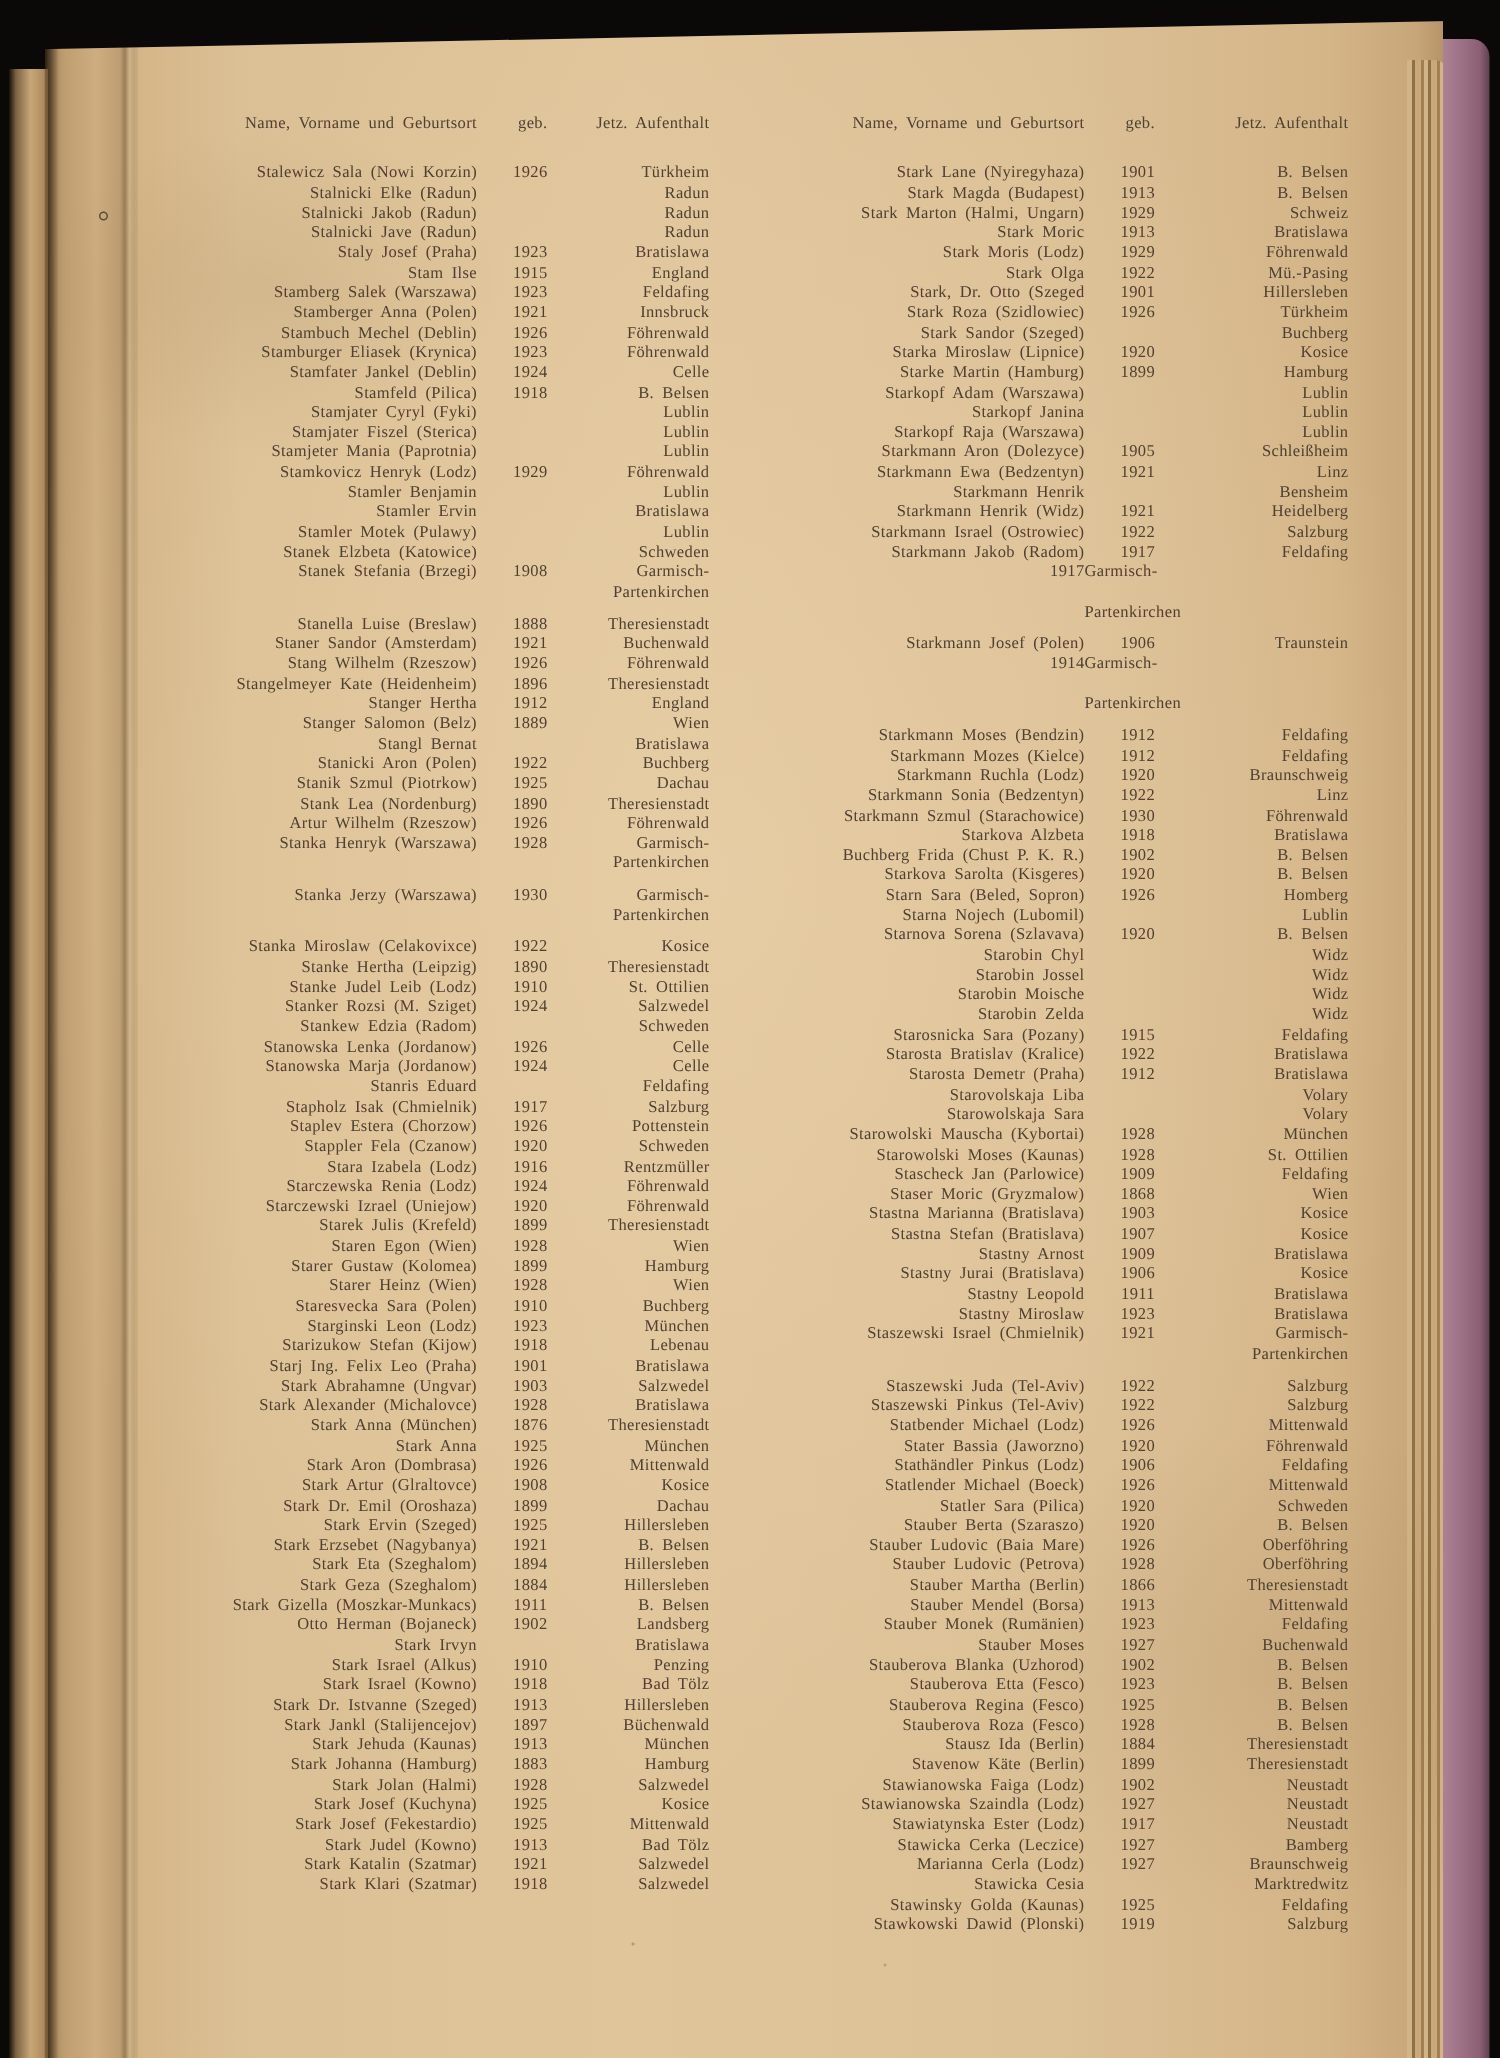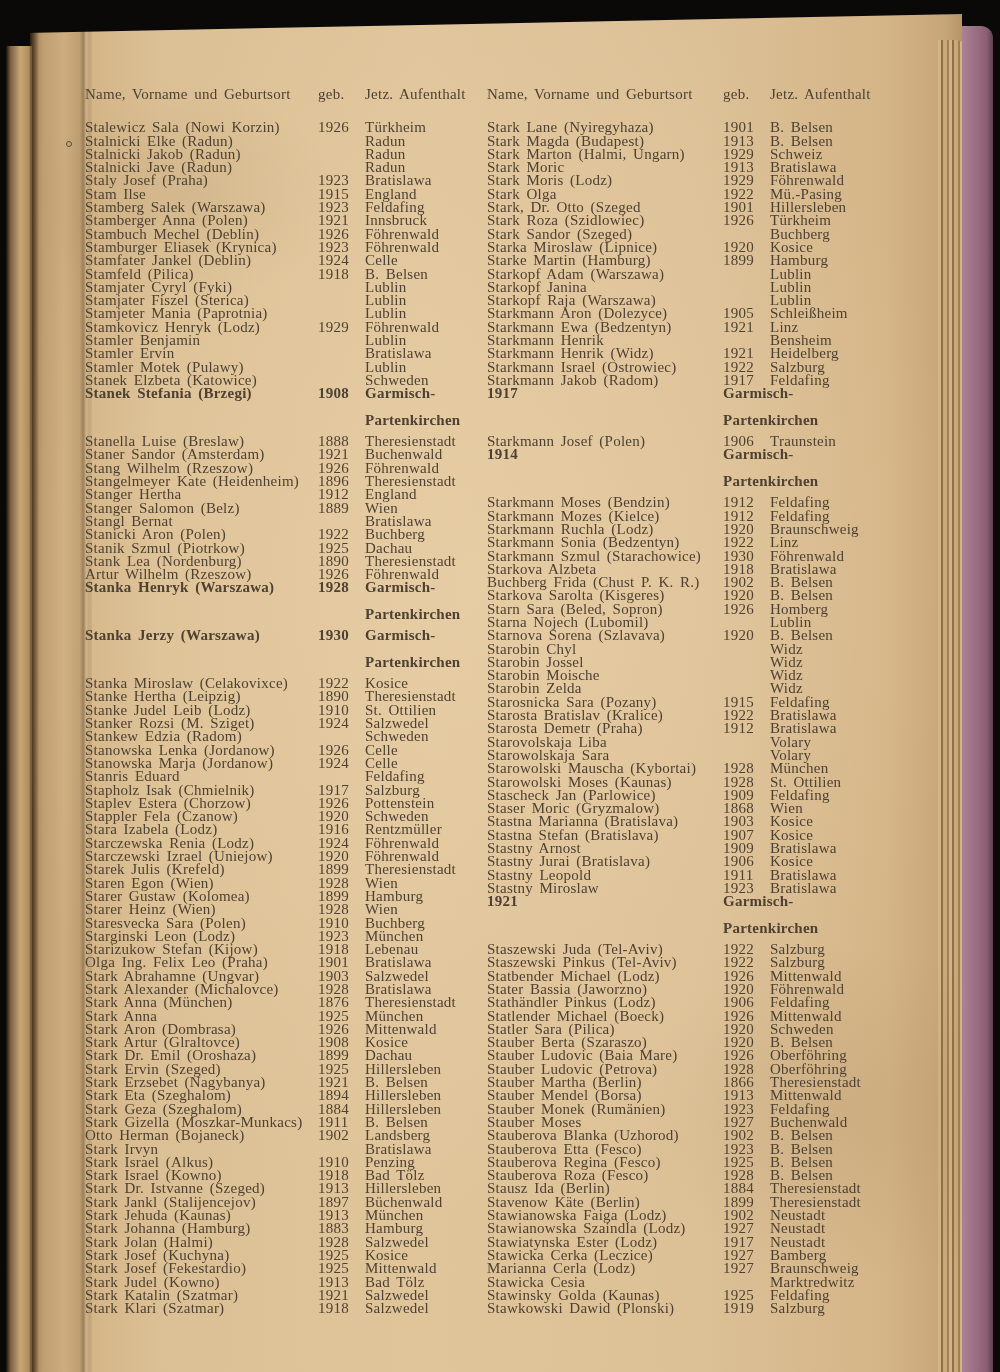--- a/index.html
+++ b/index.html
@@ -31,31 +31,31 @@
   .texture{position:absolute;left:30px;top:14px;width:932px;height:1358px;z-index:4;pointer-events:none;
     background:
       radial-gradient(circle 2px at 392px 1282px, rgba(90,60,30,.5), rgba(90,60,30,0) 70%),
       radial-gradient(circle 2px at 560px 1296px, rgba(90,60,30,.4), rgba(90,60,30,0) 70%),
       radial-gradient(circle 3px at 625px 300px, rgba(110,80,40,.25), rgba(110,80,40,0) 70%),
       radial-gradient(ellipse 220px 160px at 150px 180px, rgba(120,90,50,.10), rgba(120,90,50,0) 70%),
       radial-gradient(ellipse 300px 240px at 820px 1100px, rgba(120,90,50,.10), rgba(120,90,50,0) 70%);}
   .ring-mark{position:absolute;left:66px;top:141px;width:4px;height:4px;z-index:5;
     border:1px solid #5d4c38;border-radius:50%;}
   
-  .col{position:absolute;top:88px;z-index:5;color:#4e4132;font-size:15px;line-height:13.3px;
-    letter-spacing:.25px;word-spacing:2.5px;}
+  .col{position:absolute;top:76px;z-index:5;color:#4e4132;font-size:11px;line-height:13.3px;
+    letter-spacing:.25px;word-spacing:2.5px;text-align:right;}
   .col-left{left:85px;width:388px;}
   .col-right{left:487px;width:412px;}
   .hdr{display:grid;margin-bottom:20px;white-space:nowrap;}
   .col-left .hdr{grid-template-columns:233px 47px 1fr;}
   .col-right .hdr{grid-template-columns:236px 47px 1fr;}
   .row{display:grid;}
   .col-left .row{grid-template-columns:233px 47px 1fr;}
   .col-right .row{grid-template-columns:236px 47px 1fr;}
-  .row.gap{margin-bottom:8px;font-weight:bold;}
+  .row.gap{margin-bottom:8px;}
   .c-name,.c-geb{white-space:nowrap;}
   .c-ort{white-space:pre-wrap;}
 </style>
 </head>
 <body>
 
 <div class="leaf-under"></div>
 <div class="page"></div>
 <div class="gutter-shade"></div>
 <div class="fold-line"></div>
@@ -344,21 +344,21 @@
     <span class="c-name">Starginski Leon (Lodz)</span>
     <span class="c-geb">1923</span>
     <span class="c-ort">München</span>
   </div>
       <div class="row">
     <span class="c-name">Starizukow Stefan (Kijow)</span>
     <span class="c-geb">1918</span>
     <span class="c-ort">Lebenau</span>
   </div>
       <div class="row">
-    <span class="c-name">Olga Ing. Felix Leo (Praha)</span>
+    <span class="c-name">Starj Ing. Felix Leo (Praha)</span>
     <span class="c-geb">1901</span>
     <span class="c-ort">Bratislawa</span>
   </div>
       <div class="row">
     <span class="c-name">Stark Abrahamne (Ungvar)</span>
     <span class="c-geb">1903</span>
     <span class="c-ort">Salzwedel</span>
   </div>
       <div class="row">
     <span class="c-name">Stark Alexander (Michalovce)</span>
@@ -754,20 +754,21 @@
     <span class="c-name">Stastny Leopold</span>
     <span class="c-geb">1911</span>
     <span class="c-ort">Bratislawa</span>
   </div>
       <div class="row">
     <span class="c-name">Stastny Miroslaw</span>
     <span class="c-geb">1923</span>
     <span class="c-ort">Bratislawa</span>
   </div>
       <div class="row gap">
+    <span class="c-name">Staszewski Israel (Chmielnik)</span>
     <span class="c-geb">1921</span>
     <span class="c-ort">Garmisch-
   Partenkirchen</span>
   </div>
       <div class="row">
     <span class="c-name">Staszewski Juda (Tel-Aviv)</span>
     <span class="c-geb">1922</span>
     <span class="c-ort">Salzburg</span>
   </div>
       <div class="row">

